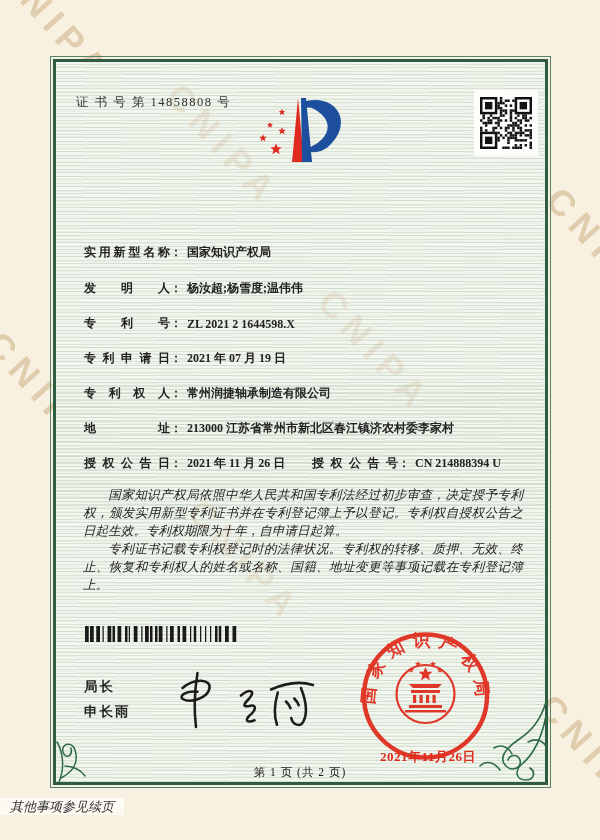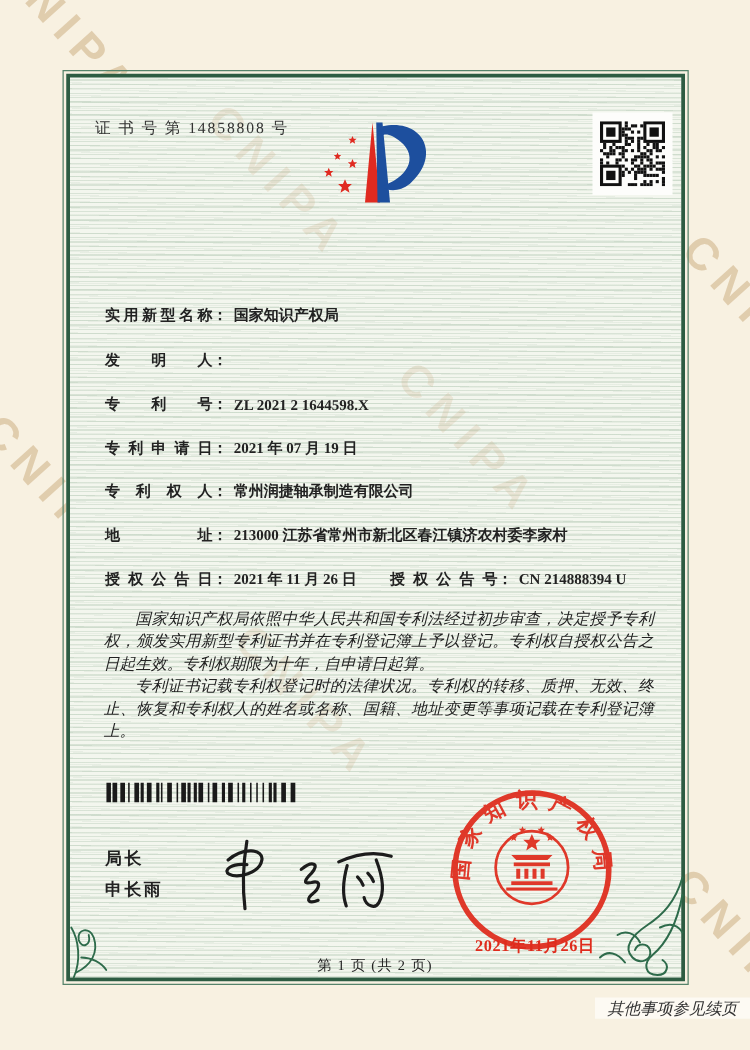--- a/index.html
+++ b/index.html
@@ -41,21 +41,21 @@
 
   .barcode{left:85px;top:626px;width:156px;height:16px;}
   .signer-title{left:84px;top:678px;font-size:13.5px;font-weight:700;letter-spacing:2px;}
   .signer-name{left:84px;top:703px;font-size:13.5px;font-weight:700;letter-spacing:2px;}
   .sig{left:172px;top:664px;}
 
   .seal{left:359px;top:628px;z-index:6;opacity:.93;}
   .seal-date{left:374px;top:724px;width:108px;text-align:center;z-index:7;
              font-size:13px;font-weight:700;color:var(--seal_red,#df2b1c);letter-spacing:.5px;margin-top:24px;}
   .page-no{left:0;right:0;top:765px;text-align:center;font-size:11.5px;letter-spacing:1px;}
-  .note{left:0;right:0;top:798px;text-align:right;font-size:13px;font-style:italic;color:#333;padding-left:44px;}
+  .note{left:0;right:0;top:798px;text-align:left;font-size:13px;font-style:italic;color:#333;}
   .note span{background:rgba(253,251,244,.92);padding:1px 10px;}
 
   .qr-wrap{left:474px;top:90px;width:64px;height:66px;background:#fdfdfb;z-index:4;
            display:flex;align-items:flex-start;justify-content:center;padding-top:7px;box-sizing:border-box;}
   .logo{left:252px;top:92px;}
   .fl{z-index:5;}
 </style>
 </head>
 <body>
 
@@ -257,20 +257,21 @@
 
 
   <div class="ct row" style="top:244px;">
     <span class="lab">实用新型名称</span>
       <span>：</span>
     <span class="val">国家知识产权局</span>
   </div>
   <div class="ct row" style="top:280px;">
     <span class="lab">发明人</span>
       <span>：</span>
+    <span class="val">杨汝超;杨雪度;温伟伟</span>
   </div>
   <div class="ct row" style="top:315px;">
     <span class="lab">专利号</span>
       <span>：</span>
     <span class="val">ZL 2021 2 1644598.X</span>
   </div>
   <div class="ct row" style="top:350px;">
     <span class="lab">专利申请日</span>
       <span>：</span>
     <span class="val">2021 年 07 月 19 日</span>

